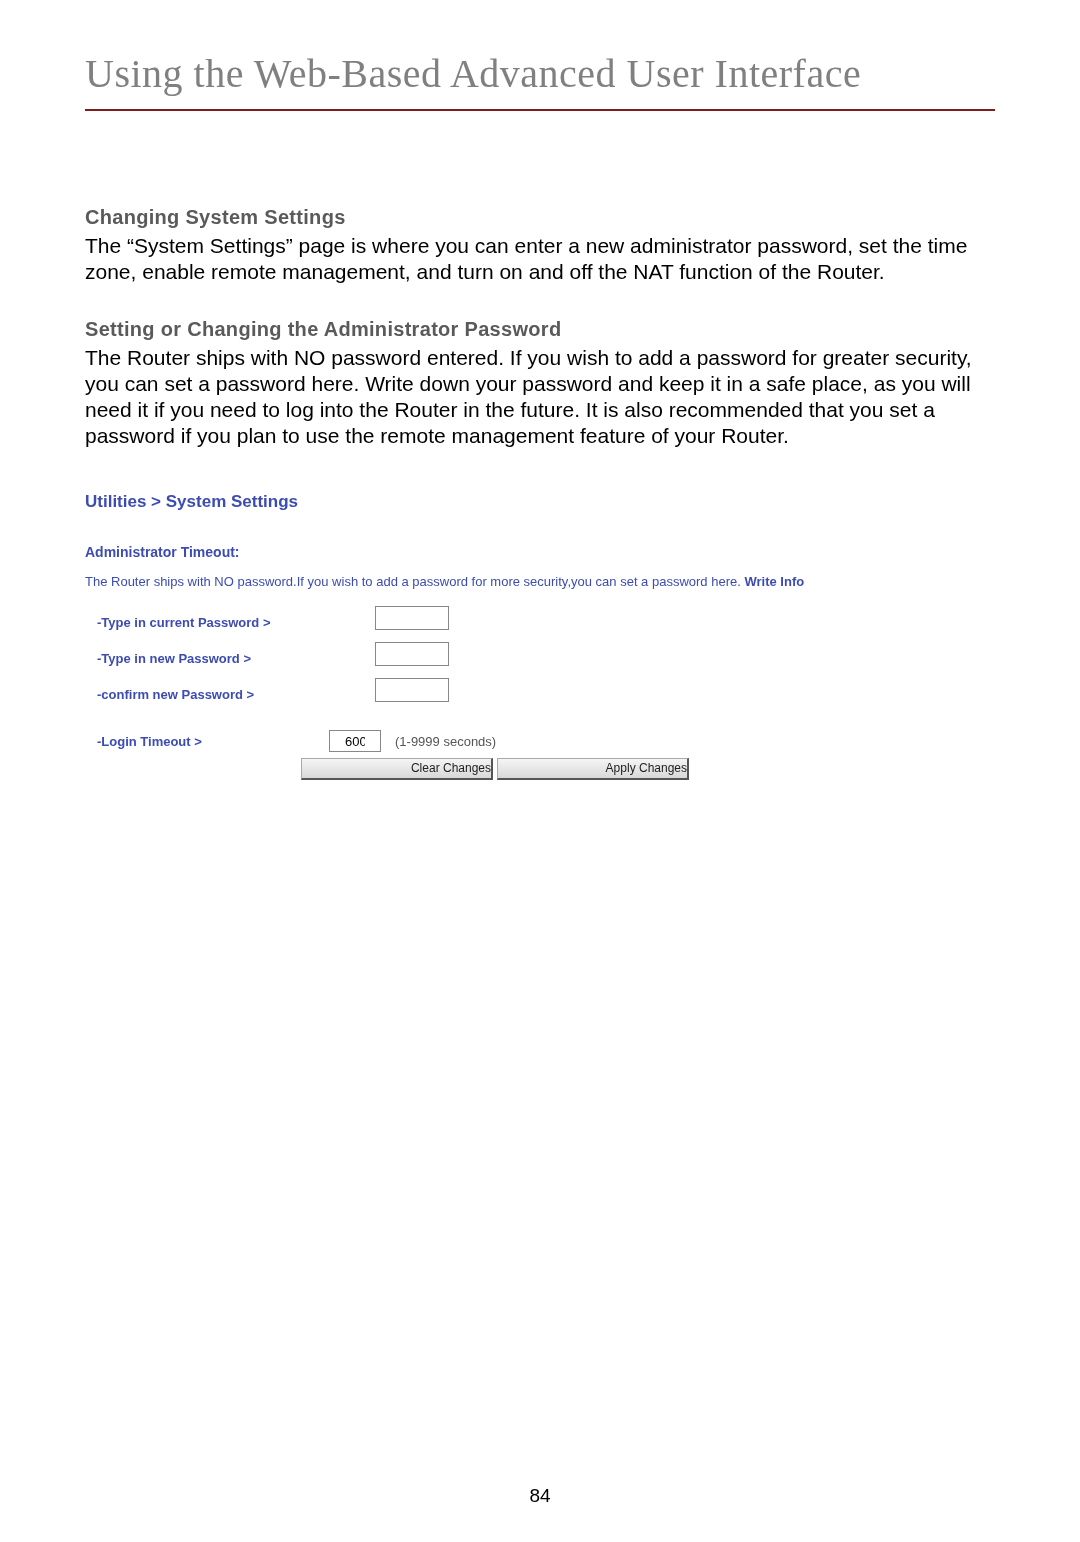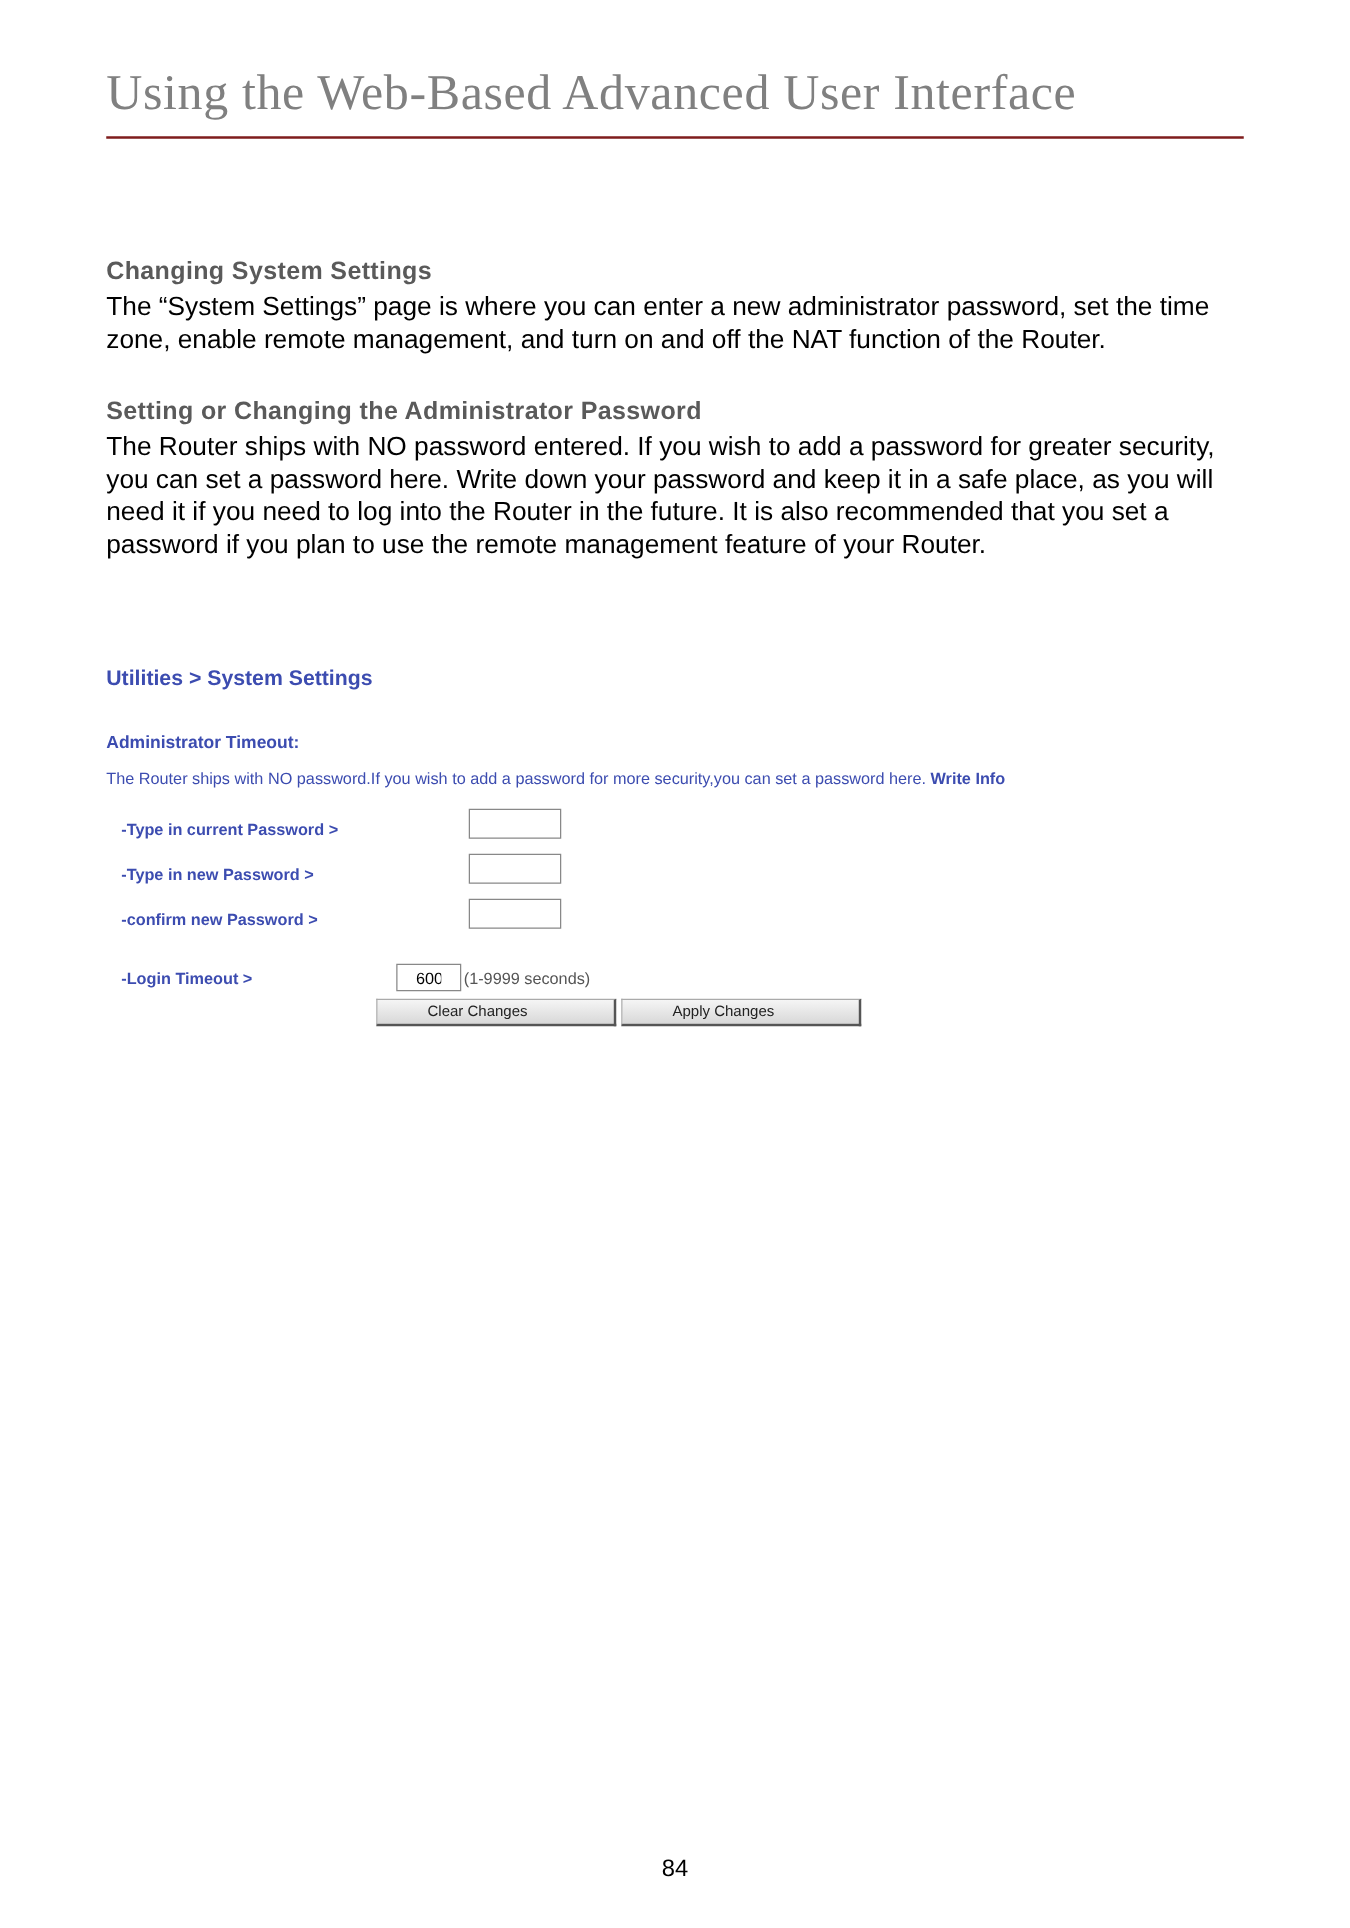--- a/index.html
+++ b/index.html
@@ -44,21 +44,20 @@
     .screenshot-panel {
       margin-top: 12px;
       padding: 10px 0 0 0;
     }
     .breadcrumb {
       font-size: 17px;
       color: #3c4cb0;
       font-weight: bold;
       margin-bottom: 32px;
       font-family: Verdana, Arial, sans-serif;
-      margin-top: 41px;
     }
     .subheading {
       font-size: 14px;
       font-weight: bold;
       color: #3c4cb0;
       margin-bottom: 14px;
       font-family: Verdana, Arial, sans-serif;
     }
     .panel-desc {
       font-size: 13px;
@@ -90,20 +89,21 @@
       height: 24px;
       border: 1px solid #888;
       background: #ffffff;
       font-family: Verdana, Arial, sans-serif;
     }
     .login-row {
       display: flex;
       align-items: center;
       margin-top: 28px;
       margin-bottom: 6px;
+      gap: 12px;
     }
     .login-label {
       font-size: 13px;
       font-weight: bold;
       color: #3c4cb0;
       width: 232px;
       padding-left: 12px;
       font-family: Verdana, Arial, sans-serif;
     }
     .login-input {
@@ -129,21 +129,21 @@
     .panel-button {
       width: 192px;
       height: 22px;
       background: linear-gradient(#f5f5f5, #d8d8d8);
       border-top: 1px solid #aaa;
       border-left: 1px solid #aaa;
       border-right: 2px solid #555;
       border-bottom: 2px solid #555;
       font-size: 12px;
       color: #222;
-      text-align: left;
+      text-align: right;
       line-height: 19px;
       font-family: Verdana, Arial, sans-serif;
       cursor: pointer;
       padding-left: 40px;
     }
     .page-number {
       position: absolute;
       bottom: 35px;
       left: 0;
       right: 0;

